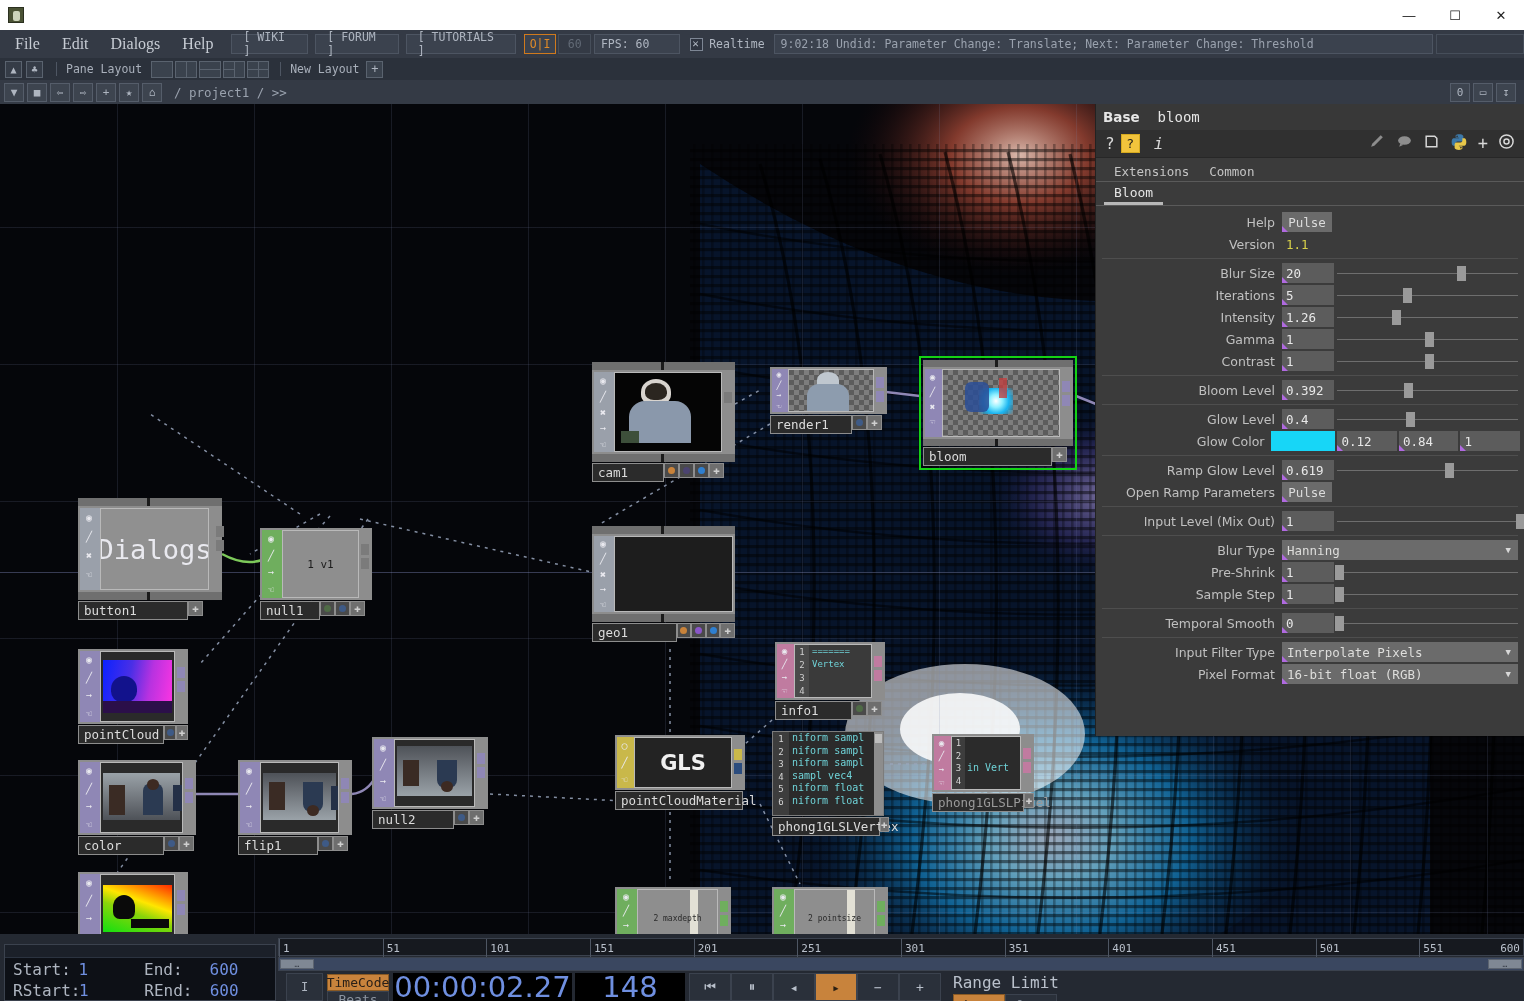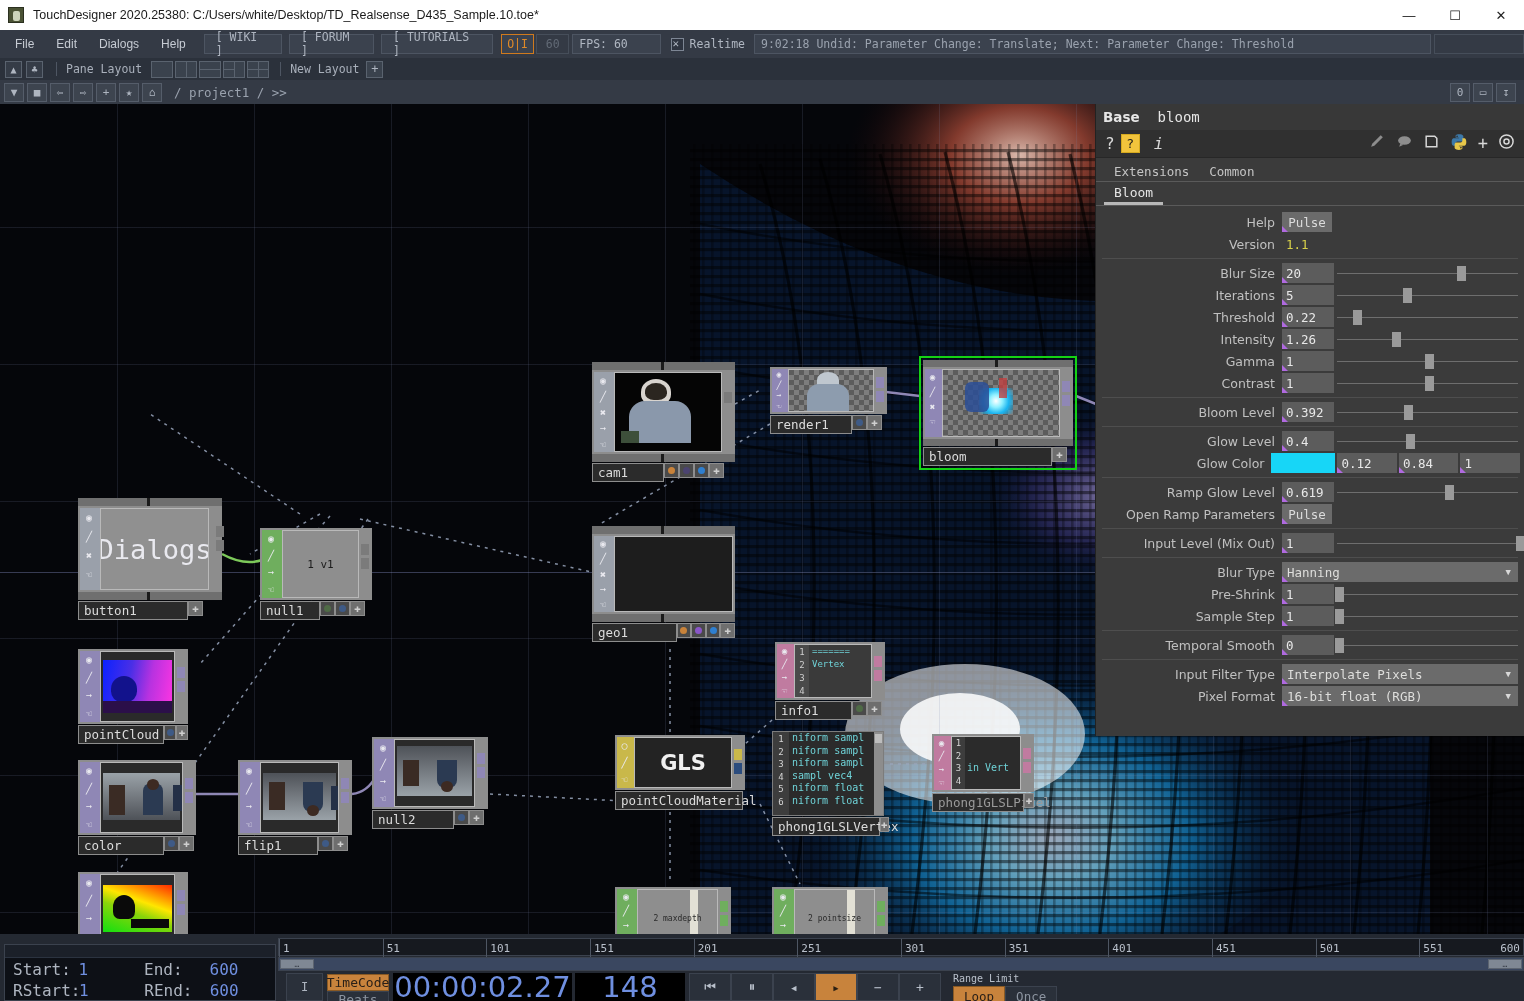--- a/index.html
+++ b/index.html
@@ -16,21 +16,21 @@
     background:#cdd4bb; border-radius:2px; }
   .tb-title { font-family:"Liberation Sans", sans-serif; font-size:12.5px; color:#1b1b1b;
     letter-spacing:0px; }
   .tb-btns { margin-left:auto; display:flex; height:30px; }
   .tb-btn { width:46px; height:30px; display:flex; align-items:center; justify-content:center;
     color:#222; font-size:13px; font-family:"Liberation Sans",sans-serif; }
 
   
   .menubar { position:absolute; left:0; top:30px; width:1524px; height:28px;
     background:#343a45; display:flex; align-items:center; padding-left:4px; }
-  .menu-item { color:#c7ccd4; font-size:12px; font-family:Liberation Sans, sans-serif;
+  .menu-item { color:#c7ccd4; font-size:16px; font-family:Liberation Serif, serif;
     padding:4px 11px; }
   .mbtn { height:20px; display:flex; align-items:center; justify-content:center;
     border:1px solid #4d5562; background:#3b424e; color:#aeb5c0; font-size:11.5px;
     margin-left:7px; padding:0 11px; }
   .oi { margin-left:8px; height:20px; padding:0 5px; background:#3b424e;
     border:1px solid #d07a1d; color:#e08a28; font-size:11.5px; display:flex;
     align-items:center; }
   .fps-grey { height:20px; width:34px; display:flex; align-items:center;
     justify-content:center; background:#343a45; border:1px solid #464e5a; color:#626a76;
     font-size:11.5px; margin-left:2px; }
@@ -194,34 +194,33 @@
     align-items:center; justify-content:center; color:#aeb5c0; font-size:12px; }
   .tc-btn { width:62px; height:24px; background:#c8833c; border:1px solid #8a5a24;
     color:#2a2018; font-size:13px; display:flex; align-items:center; justify-content:center; }
   .beats { width:62px; height:24px; background:#2a303a; border:1px solid #3b424e;
     color:#8d95a1; font-size:13px; display:flex; align-items:center; justify-content:center; }
   .bigtime { background:#000; color:#6f8fe0; font-size:29px; display:flex;
     align-items:center; justify-content:center; font-family:"DejaVu Sans",sans-serif; }
   .xport { width:42px; background:#2a303a; border:1px solid #3b424e; color:#b9c0cb;
     display:flex; align-items:center; justify-content:center; font-size:13px; }
   .xport.play { background:#c8833c; color:#2b1f12; }
-  .rangelimit { color:#b9c0cb; font-size:10px; }
+  .rangelimit { color:#b9c0cb; font-size:16px; }
   .loopbtn { height:20px; padding:0 10px; background:#c8833c; border:1px solid #8a5a24;
     color:#2a2018; font-size:12.5px; display:flex; align-items:center; }
   .oncebtn { height:20px; padding:0 10px; background:#2a303a; border:1px solid #3b424e;
     color:#8d95a1; font-size:12.5px; display:flex; align-items:center; }
 </style>
 </head>
 <body>
 
 <div class="app">
 
   <div class="titlebar">
     <div class="tb-icon"></div>
-    <div class="tb-title">TouchDesigner 2020.25380: C:/Users/white/Desktop/TD_Realsense_D435_Sample.10.toe*</div>
     <div class="tb-btns">
       <div class="tb-btn">—</div>
       <div class="tb-btn">☐</div>
       <div class="tb-btn close">✕</div>
     </div>
   </div>
 
   <div class="menubar">
     <div class="menu-item">File</div>
     <div class="menu-item">Edit</div>
@@ -935,28 +934,20 @@
         </div>
         <div class="prow">
           <div class="plabel">Iterations</div>
           <div class="pfield" style="width: 52px;">5</div>
           <div class="slider">
             <div class="track"></div>
             <div class="knob" style="left:calc(38% - 4px)"></div>
           </div>
         </div>
         <div class="prow">
-          <div class="plabel">Threshold</div>
-          <div class="pfield" style="width: 52px;">0.22</div>
-          <div class="slider">
-            <div class="track"></div>
-            <div class="knob" style="left:calc(11% - 4px)"></div>
-          </div>
-        </div>
-        <div class="prow">
           <div class="plabel">Intensity</div>
           <div class="pfield" style="width: 52px;">1.26</div>
           <div class="slider">
             <div class="track"></div>
             <div class="knob" style="left:calc(32% - 4px)"></div>
           </div>
         </div>
         <div class="prow">
           <div class="plabel">Gamma</div>
           <div class="pfield" style="width: 52px;">1</div>

